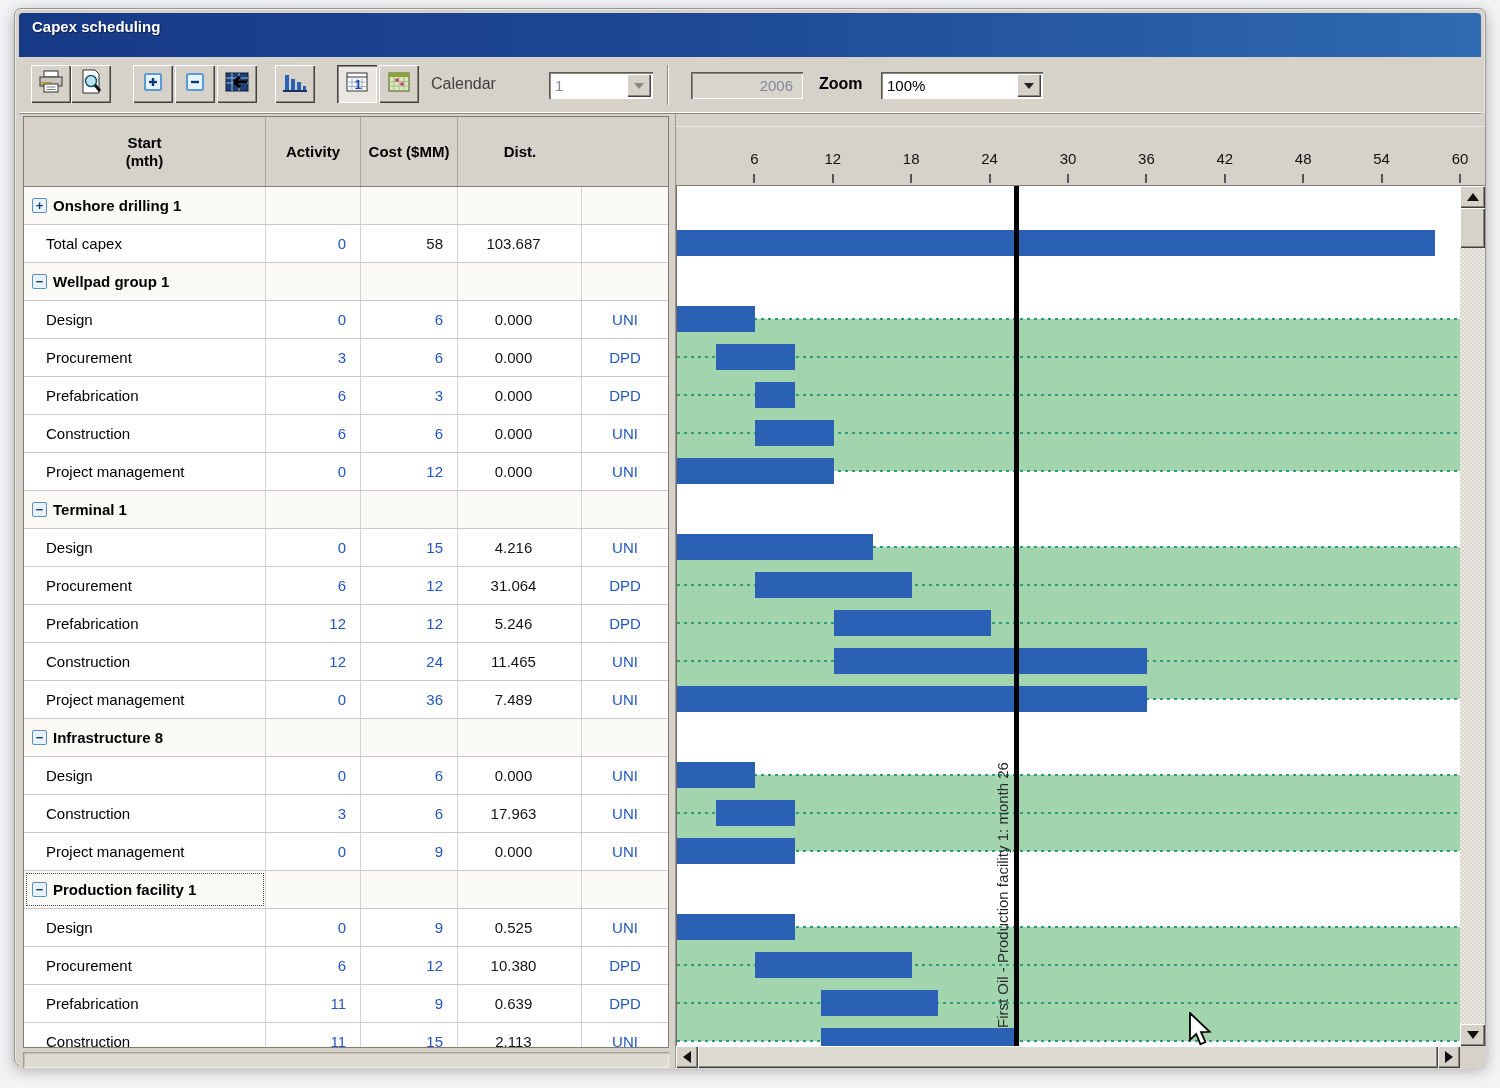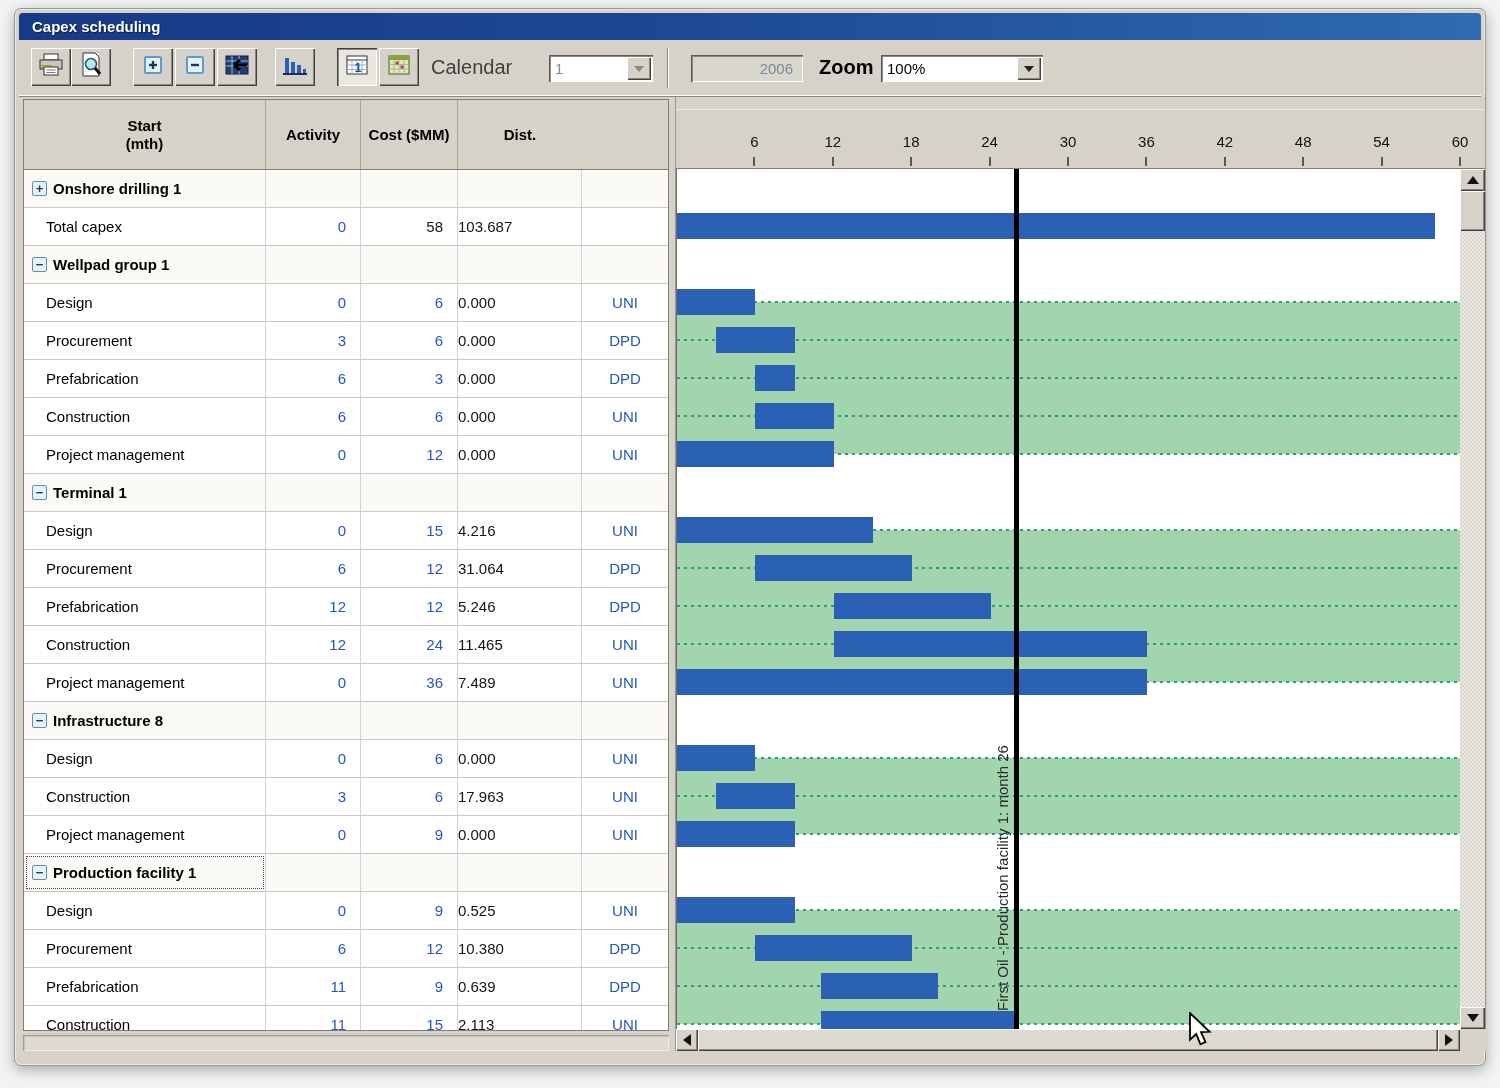--- a/index.html
+++ b/index.html
@@ -12,42 +12,42 @@
   
   .window {
     position:absolute; left:14px; top:8px; width:1472px; height:1058px;
     background:#d6d2c9;
     border:1px solid #9a9890;
     border-radius:7px;
     box-shadow:0 4px 14px rgba(0,0,0,.30), inset 0 0 0 1px #eceae4;
     padding:4px;
   }
   .titlebar {
-    height:27px; border-radius:4px 4px 0 0;
+    height:44px; border-radius:4px 4px 0 0;
     background:linear-gradient(90deg,#173a86 0%, #1d4896 45%, #2f6ab2 100%);
     color:#fff; font-size:15px; font-weight:bold;
     line-height:27px; padding-left:13px;
     text-shadow:1px 1px 1px rgba(0,0,0,.5);
   }
   
   .toolbar {
     position:relative; height:56px; background:#d6d2c9;
     border-bottom:1px solid #ffffff;
   }
   .tbtn {
     position:absolute; top:8px; width:40px; height:38px;
     background:#d6d2c9;
     box-shadow:inset 1px 1px 0 #ffffff, inset -1px -1px 0 #404040, inset -2px -2px 0 #8a887f;
     display:flex; align-items:center; justify-content:center;
   }
   .tbtn.pressed {
     background:#e9e7e0;
     box-shadow:inset 1px 1px 0 #404040, inset 2px 2px 0 #8a887f, inset -1px -1px 0 #ffffff;
   }
-  .tool-label { position:absolute; top:8px; height:38px; line-height:38px; font-size:20px; color:#3f3f3f; }
+  .tool-label { position:absolute; top:8px; height:38px; line-height:38px; font-size:16px; color:#3f3f3f; }
   .tool-label.dark { color:#000; }
   .combo {
     position:absolute; top:15px; height:27px; background:#fff;
     box-shadow:inset 1px 1px 0 #5c5a52, inset 2px 2px 0 #8a887f, inset -1px -1px 0 #fff;
     display:flex; align-items:center;
   }
   .combo .val { flex:1; font-size:15px; padding:0 6px; color:#000; }
   .combo .val.dim { color:#7d8899; }
   .combo .drop {
     width:24px; height:23px; margin-right:2px; background:#d6d2c9;
@@ -87,21 +87,21 @@
     display:grid; grid-template-columns:242px 95px 97px 124px 1fr;
     height:38px; border-bottom:1px solid #c9c9c9; background:#fff;
   }
   .trow .cell {
     border-right:1px solid #d2d2d2; font-size:15px; color:#000;
     display:flex; align-items:center; overflow:hidden;
   }
   .trow .cell:last-child { border-right:none; }
   .cell.c-act { padding-left:6px; }
   .cell.c-num { justify-content:flex-end; padding-right:14px; color:#2456c0; }
-  .cell.c-cost { justify-content:flex-start; padding-right:12px; color:#141414; }
+  .cell.c-cost { justify-content:center; padding-right:12px; color:#141414; }
   .cell.c-dist { justify-content:center; color:#2456c0; }
   .cell .dark { color:#141414; }
   .trow.group { background:#fbfaf7; }
   .trow.group .c-act { font-weight:bold; }
   .item-label { padding-left:16px; }
   .expander {
     width:15px; height:15px; margin:0 6px 0 2px; flex:none;
     background:#eaf2fb; border:1px solid #5a8fc4; border-radius:2px;
     display:flex; align-items:center; justify-content:center;
     font-size:13px; font-weight:bold; color:#123f77; line-height:1;

